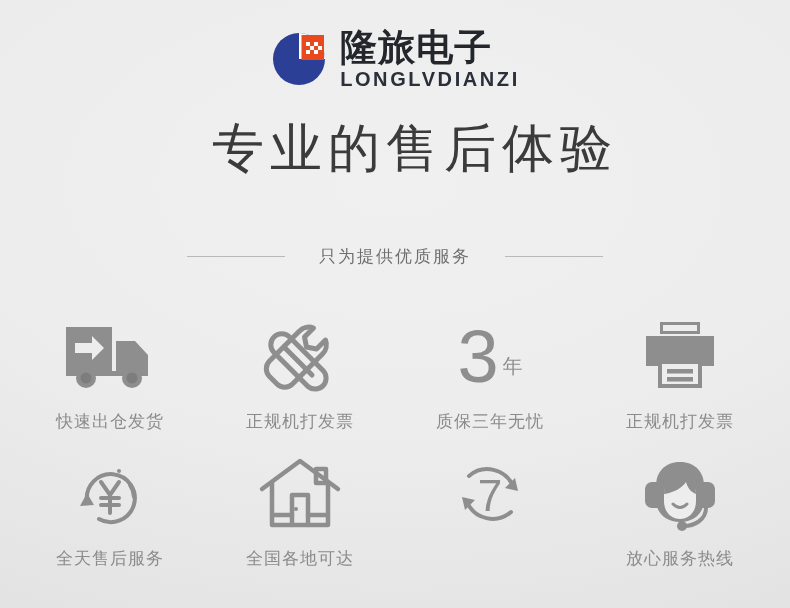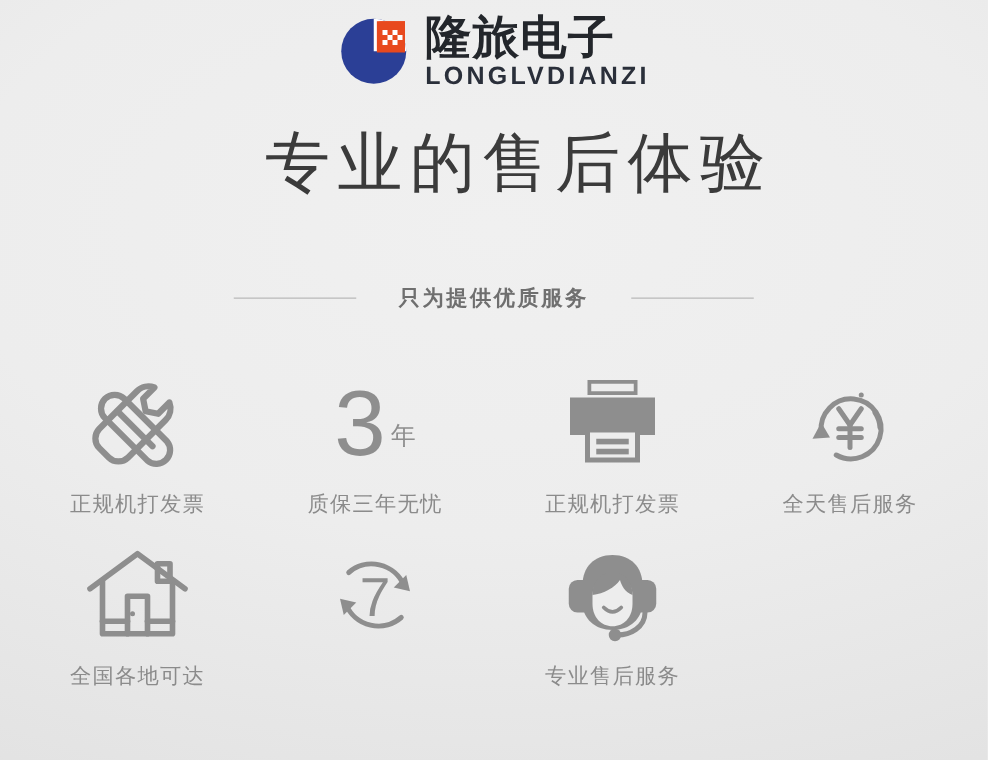--- a/index.html
+++ b/index.html
@@ -20,21 +20,21 @@
     height: 608px;
     box-sizing: border-box;
     background: radial-gradient(ellipse 120% 90% at 50% 30%, #f0f0f0 0%, #ededed 45%, #e6e6e6 75%, #e0e0e0 100%);
     display: flex;
     flex-direction: column;
     align-items: center;
   }
 
   
   .logo-row {
-    margin-top: 12px;
+    margin-top: 30px;
     height: 58px;
     display: flex;
     align-items: center;
     justify-content: center;
     gap: 12px;
   }
   .logo-mark {
     width: 58px;
     height: 58px;
     flex: none;
@@ -73,21 +73,20 @@
     margin-left: 40px;
   }
 
   
   .subtitle-row {
     margin-top: 26px;
     display: flex;
     align-items: center;
     justify-content: center;
     gap: 34px;
-    font-weight: bold;
   }
   .rule {
     width: 98px;
     height: 1px;
     background: #b9b9b9;
   }
   .subtitle {
     font-size: 17px;
     color: #6f6f6f;
     letter-spacing: 2px;
@@ -183,20 +182,37 @@
   <h1 class="headline">专业的售后体验</h1>
 
   <div class="subtitle-row">
     <span class="rule"></span>
     <span class="subtitle">只为提供优质服务</span>
     <span class="rule"></span>
   </div>
 
   <div class="grid">
 
+    <div class="cell">
+      <span class="icon-box">
+        <svg width="96" height="68" viewBox="0 0 96 68">
+          <g fill="#8e8e8e">
+            <rect x="4" y="4" width="46" height="44"></rect>
+            <path d="M54 18 h19 l13 14 v16 h-32 z"></path>
+            <rect x="4" y="48" width="82" height="5"></rect>
+            <circle cx="24" cy="55" r="10"></circle>
+            <circle cx="70" cy="55" r="10"></circle>
+          </g>
+          <circle cx="24" cy="55" r="5.5" fill="#7d7d7d"></circle>
+          <circle cx="70" cy="55" r="5.5" fill="#7d7d7d"></circle>
+          <path d="M13 20 h17 v-7 l12 12 l-12 12 v-7 h-17 z" fill="#ededed"></path>
+        </svg>
+      </span>
+      <span class="cell-label">快速出仓发货</span>
+    </div>
 
     <div class="cell">
       <span class="icon-box">
         <svg width="86" height="78" viewBox="0 0 86 78">
           <g fill="none" stroke="#8e8e8e" stroke-width="5" stroke-linejoin="round" stroke-linecap="round">
 
             <path d="M20 66 a11 11 0 0 0 15.5 0 l30-30 a13 13 0 0 0 3-14 l-9 9 l-10 -2 l-2 -10 l9 -9 a13 13 0 0 0 -14 3 l-30 30 a11 11 0 0 0 0 15.5 z"></path>
 
             <path d="M17 19 a11 11 0 0 1 15.5 0 l34 34 a11 11 0 0 1 -15.5 15.5 l-34 -34 a11 11 0 0 1 0 -15.5 z"></path>
             <path d="M27 29 l28 28"></path>
@@ -298,17 +314,17 @@
           <path d="M42 22 c-10 0 -16 7 -16 17 v6 c0 11 7 18 16 18 c9 0 16 -7 16 -18 v-6 c0 -10 -6 -17 -16 -17 z" fill="#ededed"></path>
 
           <path d="M26 38 c0 -12 7 -18 16 -18 c9 0 16 6 16 18 c-6 -2 -9 -8 -10 -12 c-4 6 -13 11 -22 12 z" fill="#8e8e8e"></path>
 
           <path d="M35 48 q7 7 14 0" fill="none" stroke="#8e8e8e" stroke-width="3" stroke-linecap="round"></path>
 
           <path d="M68 52 c0 12 -12 18 -22 18" fill="none" stroke="#8e8e8e" stroke-width="4" stroke-linecap="round"></path>
           <circle cx="44" cy="70" r="5" fill="#8e8e8e"></circle>
         </svg>
       </span>
-      <span class="cell-label">专业售后服务</span>
+      <span class="cell-label">放心服务热线</span>
     </div>
 
   </div>
 </div>
 
 </body></html>

